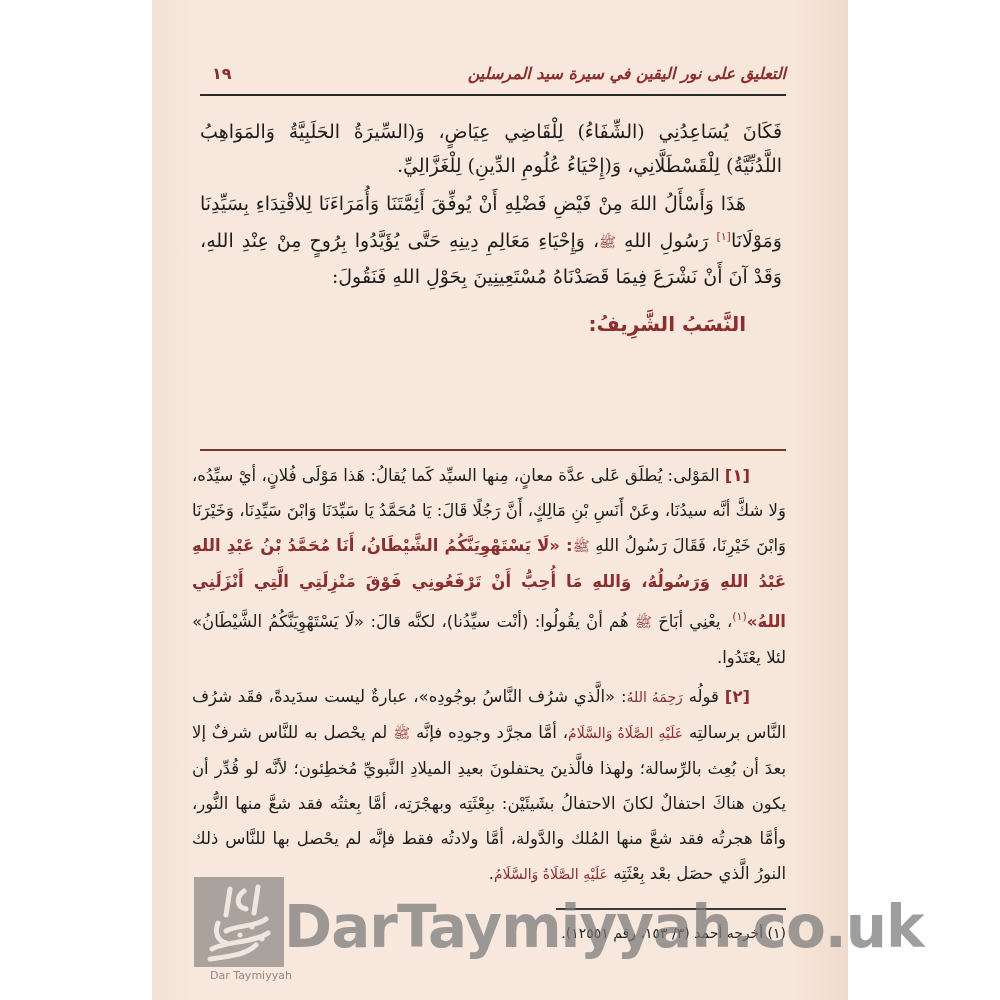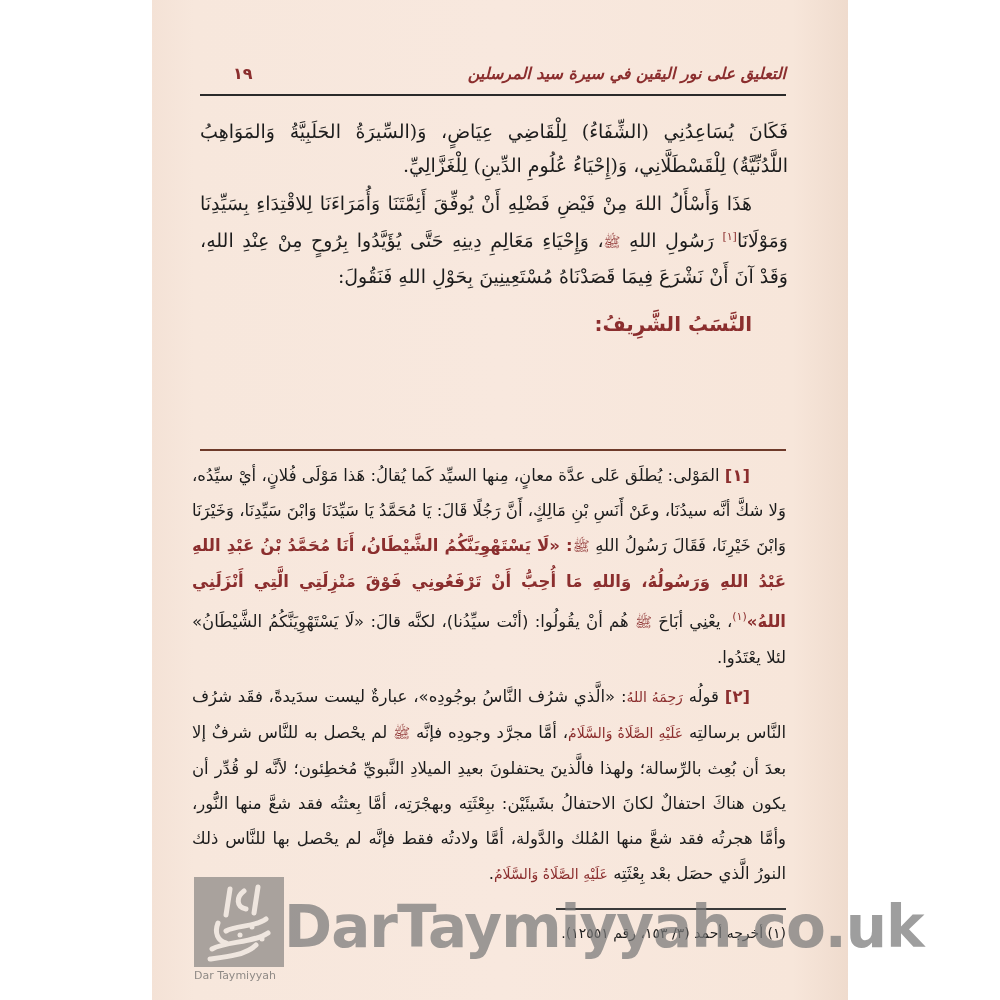--- a/index.html
+++ b/index.html
@@ -43,34 +43,33 @@
     }
     .page-number {
       position: absolute;
       left: 12px;
       top: 2px;
       font-family: "DejaVu Sans", sans-serif;
       font-weight: bold;
       font-size: 16px;
       color: #8b2e2e;
       direction: rtl;
-      margin-left: 21px;
     }
     .header-rule {
       position: absolute;
       left: 48px;
       right: 62px;
       top: 94px;
       height: 2px;
       background: #2a2a2a;
     }
     .body-text {
       position: absolute;
       left: 48px;
-      right: 60px;
+      right: 66px;
       top: 114px;
       direction: rtl;
       text-align: justify;
       font-family: "DejaVu Serif", serif;
       font-size: 19px;
       line-height: 34px;
       color: #1c1c1c;
     }
     .para {
       margin: 0 0 4px 0;
@@ -172,21 +171,21 @@
       align-items: center;
       justify-content: center;
       overflow: hidden;
     }
     .logo-box svg {
       width: 86px;
       height: 86px;
     }
     .logo-caption {
       position: absolute;
-      left: 194px;
+      left: 210px;
       top: 969px;
       font-family: "DejaVu Sans", sans-serif;
       font-size: 11px;
       color: #8f8a86;
       white-space: nowrap;
       text-align: right;
     }
   </style>
 </head>
 <body>

